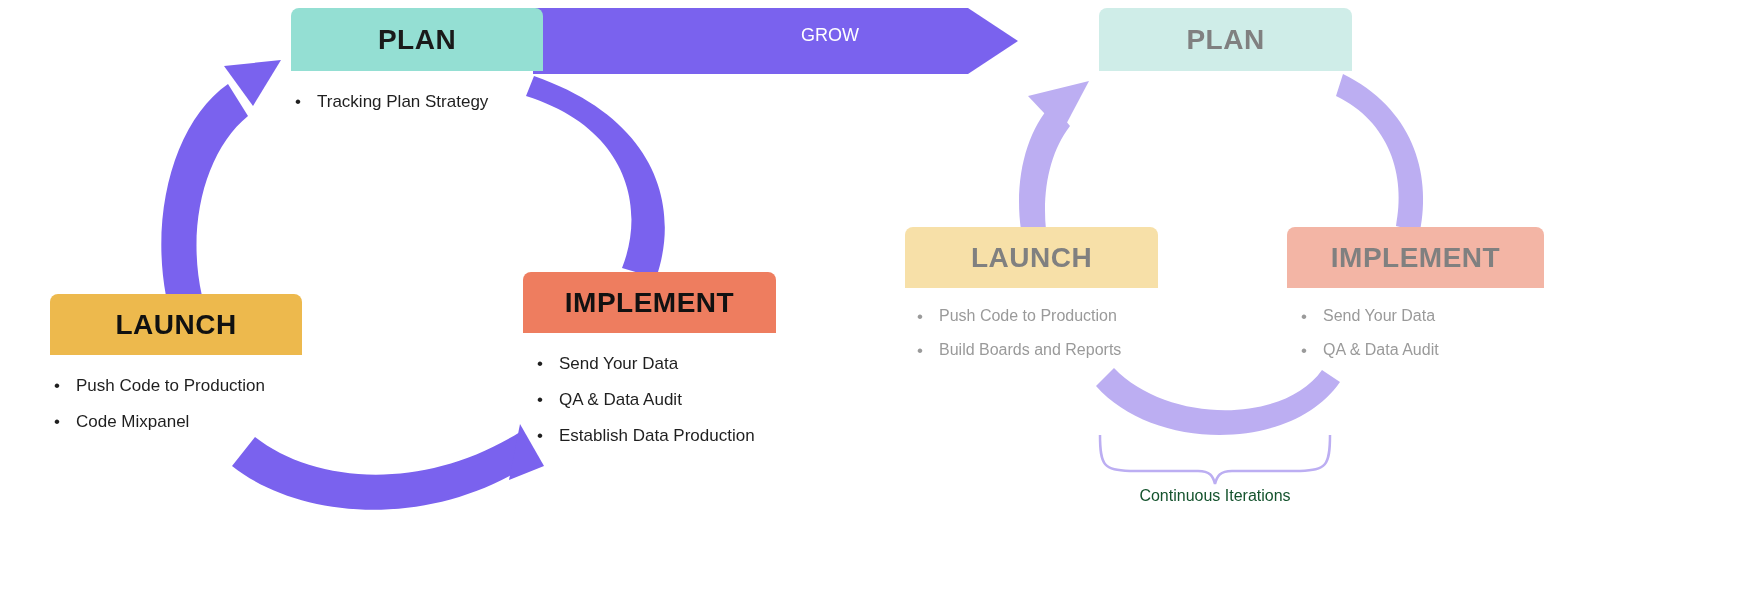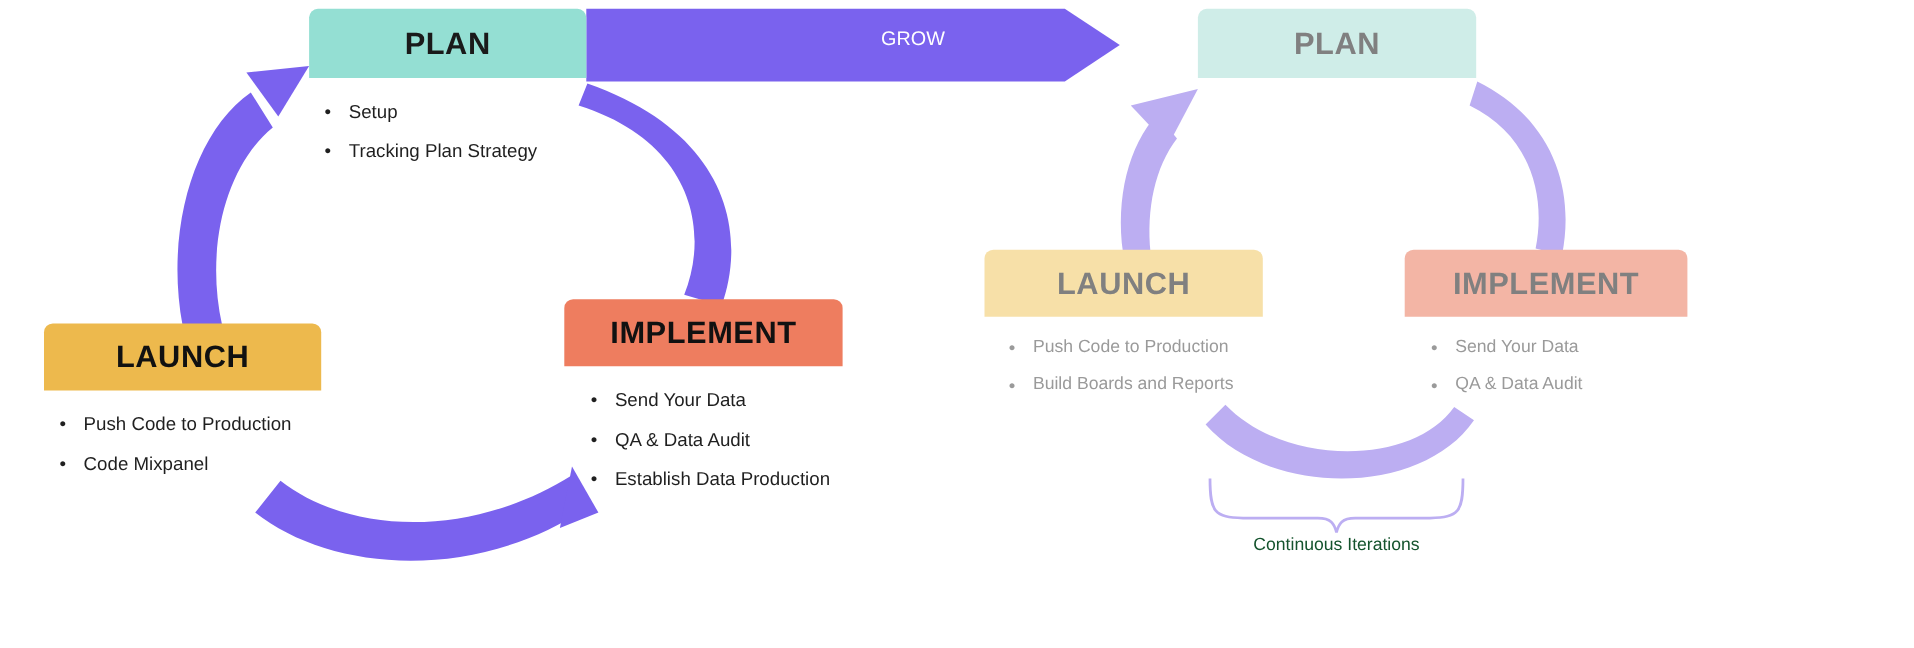--- a/index.html
+++ b/index.html
@@ -10,20 +10,21 @@
   
   .arrows{position:absolute;left:0;top:0;width:1740px;height:589px;}
   .node{position:absolute;}
 
   
   .pill{
     border-radius:8px;
     display:flex;align-items:center;justify-content:center;
     font-weight:bold;letter-spacing:0.5px;
     box-sizing:border-box;
+    margin-left:10px;
   }
   .pill.sq-bottom{border-bottom-left-radius:0;border-bottom-right-radius:0;}
 
   
   ul.bullets{list-style:none;margin:0;padding:0;}
   ul.bullets li{
     position:relative;
     padding-left:26px;
     line-height:1.05;
     white-space:nowrap;
@@ -129,21 +130,20 @@
              C 1217 476, 1220 471, 1232 471
              L 1300 471
              C 1326 470, 1330 466, 1330 435" fill="none" stroke="#BCAEF2" stroke-width="2.5"></path>
   </svg>
 
   <div id="grow-label">GROW</div>
 
   <div class="node" id="plan-left">
     <div class="pill sq-bottom">PLAN</div>
     <ul class="bullets">
-      <li>Setup</li>
       <li>Tracking Plan Strategy</li>
     </ul>
   </div>
 
   <div class="node" id="launch-left">
     <div class="pill sq-bottom">LAUNCH</div>
     <ul class="bullets">
       <li>Push Code to Production</li>
       <li>Code Mixpanel</li>
     </ul>

